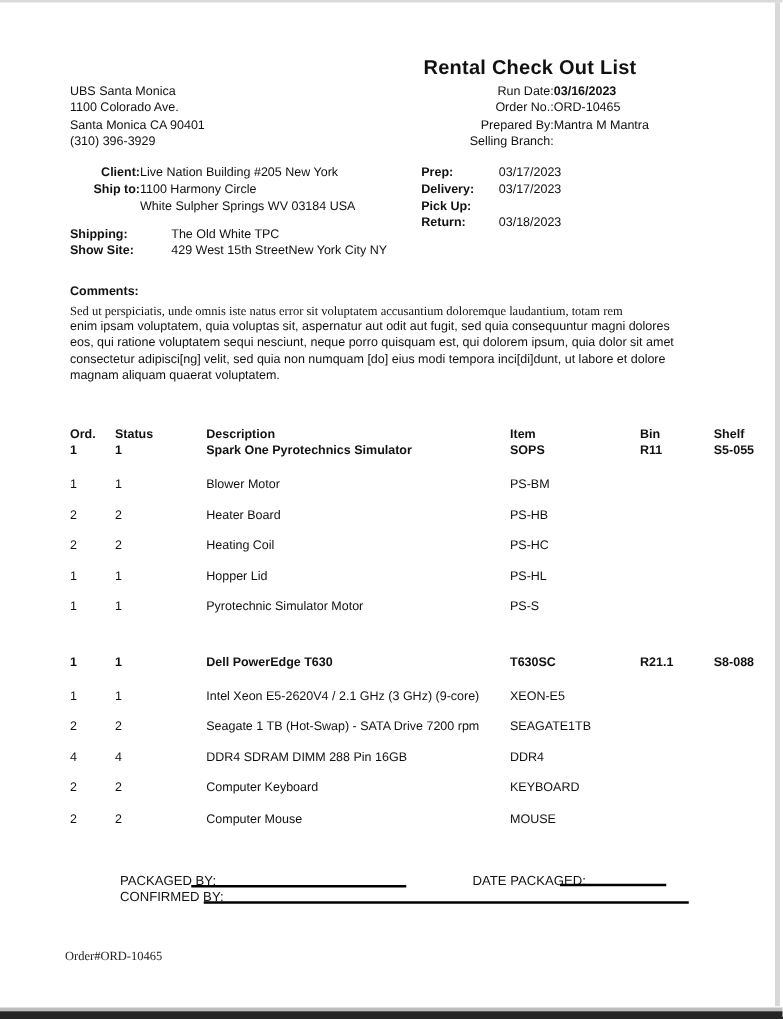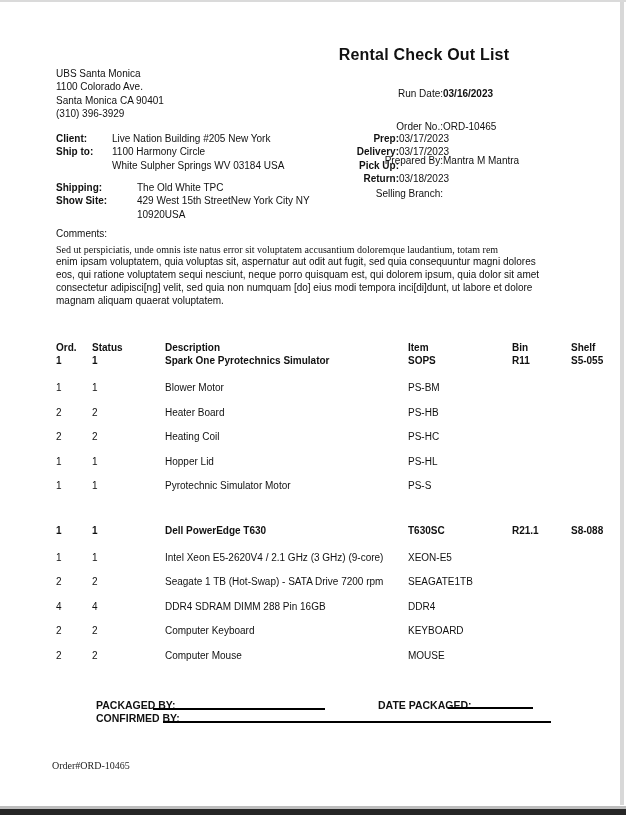--- a/index.html
+++ b/index.html
@@ -7,48 +7,48 @@
     width:626px;height:815px;position:relative;overflow:hidden;
     font-family:"Liberation Sans",sans-serif;font-size:10px;color:#111;
     -webkit-font-smoothing:antialiased;
   }
   .abs{position:absolute;}
   .b{font-weight:bold;}
   
   .title{left:250px;top:46px;width:348px;text-align:center;font-size:16px;font-weight:bold;letter-spacing:.2px;}
   .company{left:56px;top:67px;line-height:13.3px;}
   .meta{left:277px;top:67px;}
-  .meta .row{display:flex;line-height:13.3px;margin-top:20px;}
+  .meta .row{display:flex;line-height:13.3px;}
   .meta .l{width:166px;text-align:right;}
   .meta .v{width:124px;}
   
   .clientblk{left:56px;top:132px;}
-  .clientblk .row{display:flex;line-height:13.3px;}
+  .clientblk .row{display:flex;line-height:13.3px;text-align:right;}
   .clientblk .cl{width:56px;font-weight:bold;}
   .dates{left:337px;top:132px;}
   .dates .row{display:flex;line-height:13.3px;}
-  .dates .dl{width:62px;font-weight:bold;text-align:right;}
+  .dates .dl{width:62px;font-weight:bold;}
   .shipblk{left:56px;top:181px;}
   .shipblk .row{display:flex;line-height:13.3px;}
   .shipblk .sl{width:81px;font-weight:bold;}
   
   .comments{left:56px;top:227px;width:548px;}
-  .comments .hdr{line-height:13px;font-weight:normal;}
+  .comments .hdr{line-height:13px;font-weight:bold;}
   .comments .cline{line-height:12.9px;margin-top:0;}
   .comments .cline:first-of-type{margin-top:3.5px;font-family:Liberation Serif, serif;}
   
   .table{left:56px;top:341px;width:560px;}
   .trow{display:grid;grid-template-columns:36px 73px 243px 104px 59px 45px;height:24.6px;line-height:13px;}
   .trow .tcell{overflow:visible;white-space:nowrap;}
   .thead{height:13.4px;font-weight:bold;}
   .tmain{height:26.6px;font-weight:bold;}
   .tgap{margin-top:20px;}
   
   .signoff{left:0;top:699px;width:626px;height:36px;}
-  .signoff .lab{position:absolute;font-weight:bold;font-size:10.5px;padding-left:40px;}
+  .signoff .lab{position:absolute;font-weight:normal;font-size:10.5px;padding-left:40px;}
   .signoff .line{position:absolute;border-bottom:2px solid #000;height:0;}
   .pb-label{left:56px;top:0;}
   .pb-line{left:153px;top:9px;width:172px;}
   .dp-label{left:338px;top:0;}
   .dp-line{left:448px;top:8px;width:85px;}
   .cb-label{left:56px;top:13px;}
   .cb-line{left:163px;top:22px;width:388px;}
   
   .footer{left:52px;top:760px;font-family:"Liberation Serif",serif;font-size:10px;color:#222;}
   
@@ -123,24 +123,20 @@
 </div>
 
 <div class="abs shipblk">
   <div class="row">
     <span class="sl">Shipping:</span>
     <span>The Old White TPC</span>
   </div>
   <div class="row">
     <span class="sl">Show Site:</span>
     <span>429 West 15th StreetNew York City NY</span>
-  </div>
-  <div class="row">
-    <span class="sl"></span>
-    <span>10920USA</span>
   </div>
 </div>
 
 <div class="abs comments">
   <div class="hdr">Comments:</div>
   <div id="comment-lines">
       <div class="cline">Sed ut perspiciatis, unde omnis iste natus error sit voluptatem accusantium doloremque laudantium, totam rem</div>
       <div class="cline">enim ipsam voluptatem, quia voluptas sit, aspernatur aut odit aut fugit, sed quia consequuntur magni dolores</div>
       <div class="cline">eos, qui ratione voluptatem sequi nesciunt, neque porro quisquam est, qui dolorem ipsum, quia dolor sit amet</div>
       <div class="cline">consectetur adipisci[ng] velit, sed quia non numquam [do] eius modi tempora inci[di]dunt, ut labore et dolore</div>

